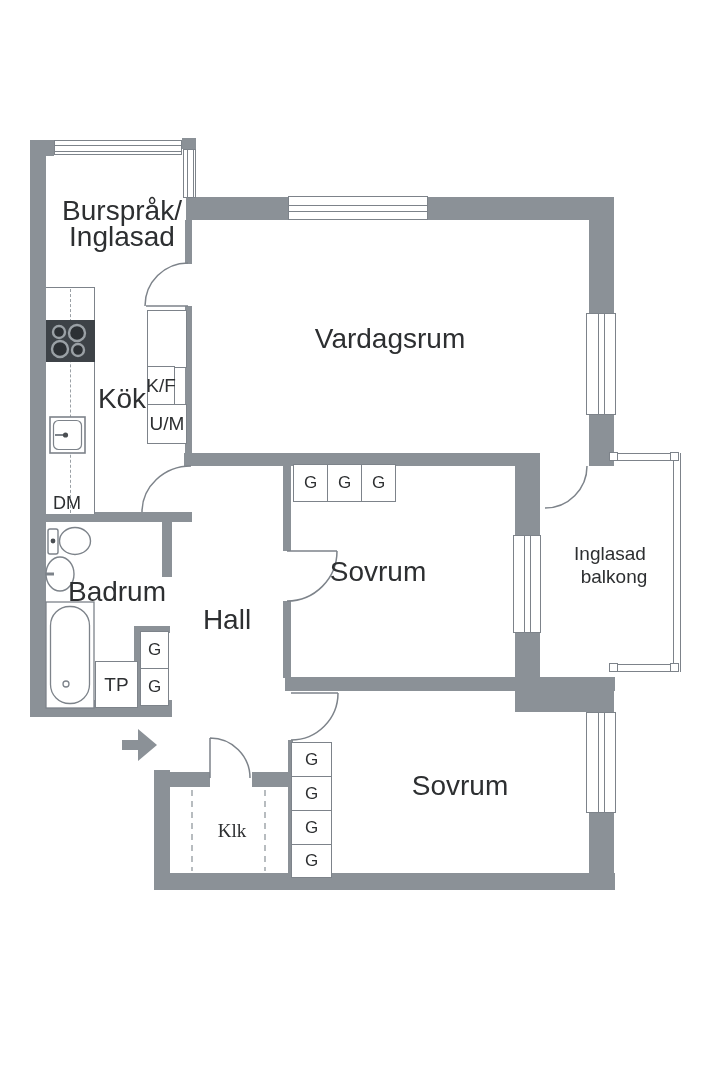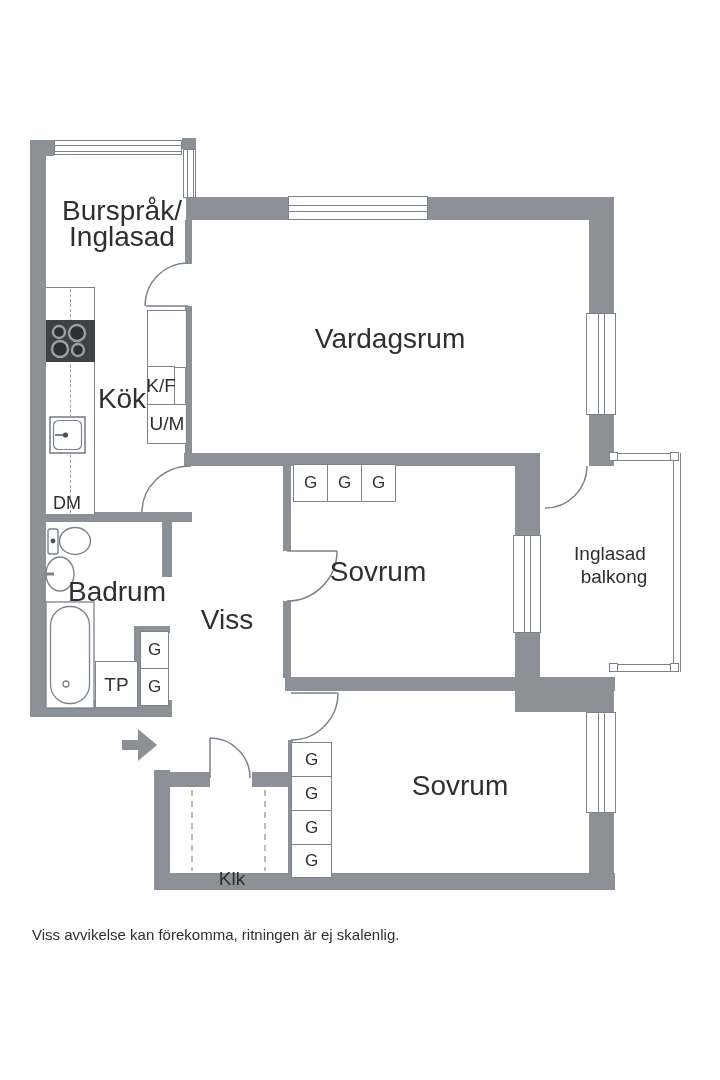--- a/index.html
+++ b/index.html
@@ -170,18 +170,17 @@
 
   <div class="lbl" style="left:122px;top:211px;">Burspråk/</div>
   <div class="lbl" style="left:122px;top:237px;">Inglasad</div>
   <div class="lbl" style="left:390px;top:339px;">Vardagsrum</div>
   <div class="lbl" style="left:122px;top:399px;">Kök</div>
   <div class="lbl sm" style="left:67px;top:504px;">DM</div>
   <div class="lbl" style="left:378px;top:572px;">Sovrum</div>
   <div class="lbl md" style="left:610px;top:554px;">Inglasad</div>
   <div class="lbl md" style="left:614px;top:577px;">balkong</div>
   <div class="lbl" style="left:117px;top:592px;">Badrum</div>
-  <div class="lbl" style="left:227px;top:620px;">Viss</div>
+  <div class="lbl" style="left:227px;top:620px;">Hall</div>
   <div class="lbl" style="left:460px;top:786px;">Sovrum</div>
-  <div class="lbl md" style="left:232px;top:879px;">Klk</div>
+  <div class="lbl md" style="left:232px;top:831px;font-family:Liberation Serif, serif;">Klk</div>
 
-  <div class="footer">Viss avvikelse kan förekomma, ritningen är ej skalenlig.</div>
 </div>
 
 </body></html>

